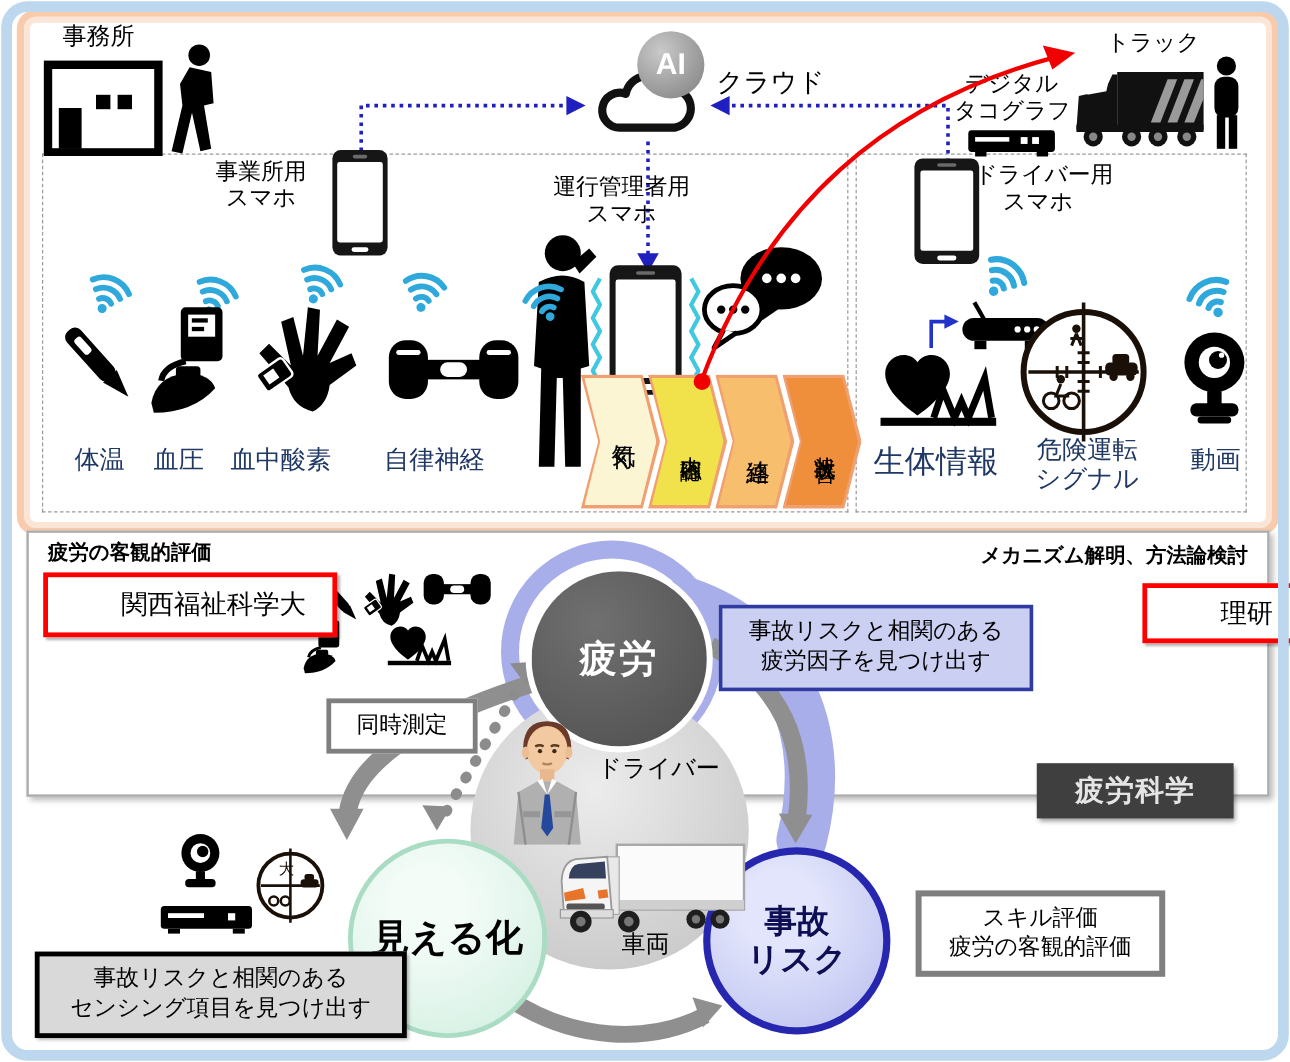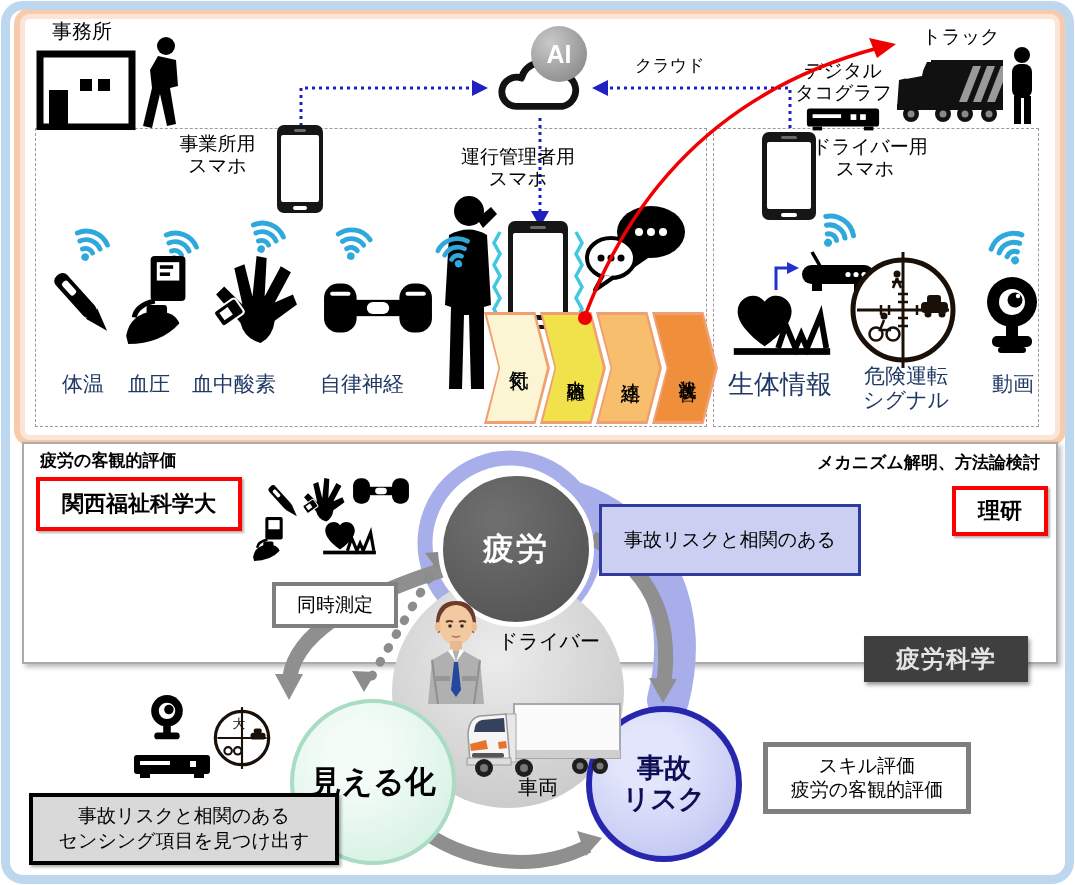--- a/index.html
+++ b/index.html
@@ -23,21 +23,21 @@
   .phone .spk{position:absolute;left:36%;right:36%;top:4.5%;height:3%;background:#6a6a6a;border-radius:2px;}
   .phone .home{position:absolute;left:35%;right:35%;bottom:3.5%;height:5%;background:#fff;border-radius:5px;}
   
   .chev{position:absolute;top:0;height:112px;width:66px;
         clip-path:polygon(0% 0%,78% 0%,100% 50%,78% 100%,0% 100%,22% 50%);background:#F0A070;}
   .chev .fill{position:absolute;inset:3px;clip-path:polygon(0% 0%,78% 0%,100% 50%,78% 100%,0% 100%,22% 50%);}
   .chev span{position:absolute;left:54%;top:50%;transform:translate(-50%,-50%);
              writing-mode:vertical-rl;text-orientation:upright;font-size:20px;color:#000;letter-spacing:1px;}
   
   .redbox{border:4px solid #FF0000;background:#fff;display:flex;align-items:center;justify-content:center;
-          font-weight:bold;color:#000;box-shadow:2px 2px 2px rgba(0,0,0,.3);z-index:3;}
+          font-weight:normal;color:#000;box-shadow:2px 2px 2px rgba(0,0,0,.3);z-index:3;padding-left:39px;}
   .graybox{border:4px solid #7F7F7F;background:#fff;display:flex;flex-direction:column;align-items:center;
            justify-content:center;color:#000;z-index:3;line-height:1.25;}
   .purplebox{border:3px solid #2F3BA0;background:#CBD0F2;display:flex;flex-direction:column;align-items:center;
              justify-content:center;color:#000;z-index:3;line-height:1.3;}
   .darkbox{background:#3F3F3F;color:#e5e5e5;font-weight:bold;display:flex;align-items:center;justify-content:center;
            box-shadow:2px 3px 4px rgba(0,0,0,.4);z-index:3;}
   .blackbox{border:4px solid #000;background:#D9D9D9;display:flex;flex-direction:column;align-items:center;
             justify-content:center;color:#000;z-index:3;line-height:1.3;box-shadow:2px 2px 3px rgba(0,0,0,.35);}
   
   .circle{border-radius:50%;display:flex;flex-direction:column;align-items:center;justify-content:center;
@@ -130,21 +130,21 @@
       <div class="scr"></div>
       <div class="home"></div>
   </div>
 
   <div class="abs z2" style="left:490px;top:50px;">
     <svg width="98" height="68" viewBox="0 0 100 70">
         <path d="M28 58 a15 15 0 1 1 4 -29 a19 19 0 0 1 36 -4 a14 14 0 1 1 6 33 Z" fill="#fff" stroke="#111" stroke-width="7" stroke-linejoin="round"></path>
       </svg>
   </div>
   <div class="abs z3" style="left:531px;top:26px;width:56px;height:56px;border-radius:50%;background:radial-gradient(circle at 35% 30%,#C9C9C9,#7E7E7E);display:flex;align-items:center;justify-content:center;color:#fff;font-weight:bold;font-size:25px;">AI</div>
-  <div class="lbl abs" style="left:597px;top:56px;font-size:17px;margin-left:38px;">クラウド</div>
+  <div class="lbl abs" style="left:597px;top:56px;font-size:22px;">クラウド</div>
 
   <div class="lbl abs ctr" style="left:448px;top:146px;width:140px;font-size:19px;">
     <div>運行管理者用</div>
     <div>スマホ</div>
   </div>
   <div class="abs z2" style="left:425px;top:193px;">
     <svg width="80" height="200" viewBox="0 0 80 200">
         <circle cx="44" cy="18" r="15" fill="#000"></circle>
         <path d="M52 26 L66 14 L72 21 L58 35 Z" fill="#000"></path>
         <path d="M24 42 Q44 31 62 42 L66 112 L59 114 L59 196 L46 196 L44 122 L39 122 L37 196 L24 196 L26 114 L20 112 Z" fill="#000"></path>
@@ -473,20 +473,21 @@
     <svg width="58" height="44" viewBox="0 0 110 80">
         <path d="M10 26 C10 10 30 4 38 16 C46 4 66 10 66 26 C66 44 38 62 38 62 C38 62 10 44 10 26 Z" fill="#000"></path>
         <polyline points="52,64 60,40 70,64 76,50 82,64 96,30 102,64" fill="none" stroke="#000" stroke-width="6"></polyline>
         <rect x="6" y="64" width="100" height="7" fill="#000"></rect>
       </svg>
   </div>
   <div class="graybox abs" style="left:272px;top:582px;width:118px;height:38px;font-size:19px;">同時測定</div>
 
   <div class="purplebox abs" style="left:599px;top:504px;width:256px;height:66px;font-size:19px;">
     <div>事故リスクと相関のある</div>
+    <div>疲労因子を見つけ出す</div>
   </div>
   <div class="darkbox abs" style="left:864px;top:636px;width:164px;height:46px;font-size:24px;letter-spacing:1px;">疲労科学</div>
 
   <div class="circle c-fatigue abs">疲労</div>
   <div class="circle c-visual abs">見える化</div>
   <div class="circle c-risk abs">
     <div>事故</div>
     <div>リスク</div>
   </div>
 

